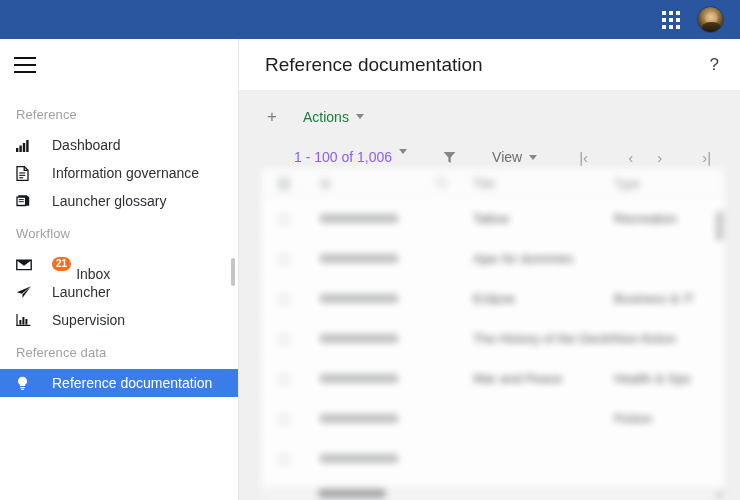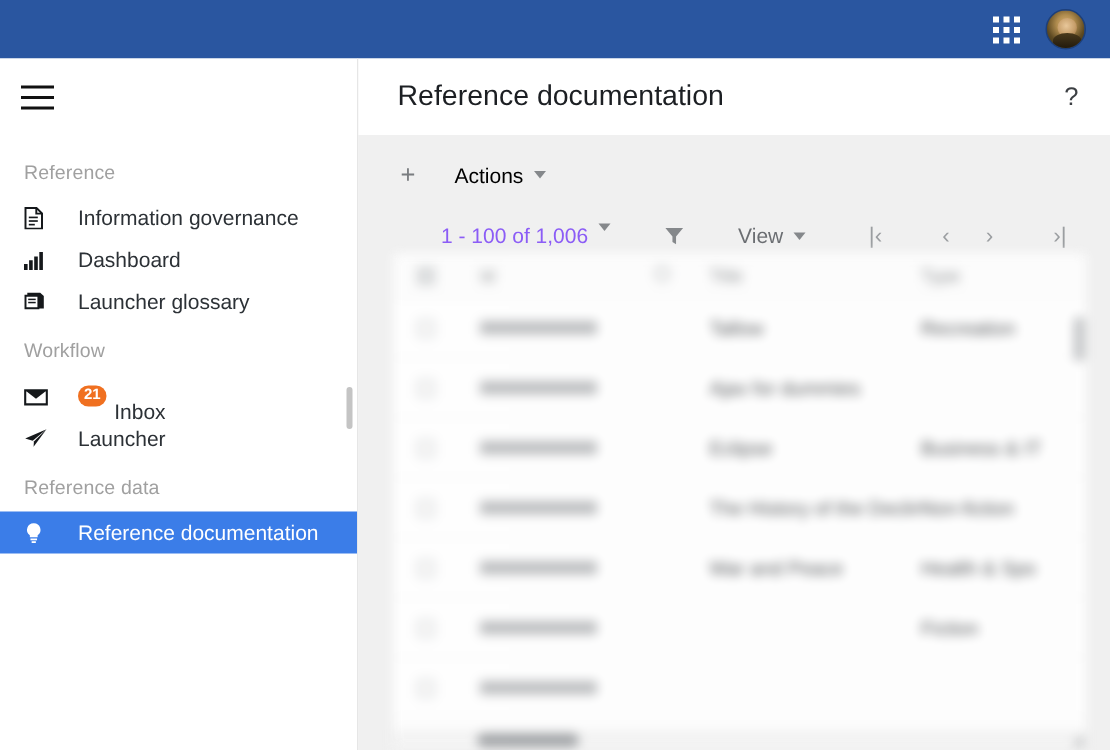--- a/index.html
+++ b/index.html
@@ -200,21 +200,21 @@
     text-align: center;
     font-size: 17px;
     color: #7a7d80;
     cursor: pointer;
     margin-left: 19px;
     line-height: 1;
   }
   .actions-btn {
     margin-left: 17px;
     font-size: 14px;
-    color: #000000;
+    color: #15803d;
     cursor: pointer;
     display: flex;
     align-items: center;
   }
   .caret {
     display: inline-block;
     width: 0; height: 0;
     border-left: 4.5px solid transparent;
     border-right: 4.5px solid transparent;
     border-top: 5px solid #85888b;
@@ -376,41 +376,41 @@
         <i></i>
         <i></i>
     </div>
 
     <div class="nav">
 
       <div class="nav-section">Reference</div>
 
       <div class="nav-item">
         <span class="ico">
+          <svg width="15" height="13" viewBox="0 0 15 13">
+            <rect x="0" y="9" width="2.4" height="4" fill="#15181b"></rect>
+            <rect x="3.4" y="6.5" width="2.4" height="6.5" fill="#15181b"></rect>
+            <rect x="6.8" y="4" width="2.4" height="9" fill="#15181b"></rect>
+            <rect x="10.2" y="1" width="2.4" height="12" fill="#15181b"></rect>
+          </svg>
+        </span>
+        <span class="lbl">Dashboard</span>
+      </div>
+
+      <div class="nav-item">
+        <span class="ico">
           <svg width="13" height="15" viewBox="0 0 13 15">
             <path d="M1 0.6h7.3L12 4.3V14.4H1z" fill="none" stroke="#15181b" stroke-width="1.3"></path>
             <path d="M8.2 0.8v3.6H11.8" fill="none" stroke="#15181b" stroke-width="1.3"></path>
             <rect x="3.2" y="6.4" width="6" height="1.1" fill="#15181b"></rect>
             <rect x="3.2" y="8.8" width="6" height="1.1" fill="#15181b"></rect>
             <rect x="3.2" y="11.2" width="4" height="1.1" fill="#15181b"></rect>
           </svg>
         </span>
         <span class="lbl">Information governance</span>
-      </div>
-
-      <div class="nav-item">
-        <span class="ico">
-          <svg width="15" height="13" viewBox="0 0 15 13">
-            <rect x="0" y="9" width="2.4" height="4" fill="#15181b"></rect>
-            <rect x="3.4" y="6.5" width="2.4" height="6.5" fill="#15181b"></rect>
-            <rect x="6.8" y="4" width="2.4" height="9" fill="#15181b"></rect>
-            <rect x="10.2" y="1" width="2.4" height="12" fill="#15181b"></rect>
-          </svg>
-        </span>
-        <span class="lbl">Dashboard</span>
       </div>
 
       <div class="nav-item">
         <span class="ico">
           <svg width="15" height="14" viewBox="0 0 15 14">
             <path d="M2.2 1.2h8.6l2.4 2.1v8.4H4.6L2.2 9.6z" fill="#15181b"></path>
             <path d="M1 3.1h8.6v8.4H1z" fill="#ffffff" stroke="#15181b" stroke-width="1.3"></path>
             <rect x="2.8" y="5.1" width="5" height="1" fill="#15181b"></rect>
             <rect x="2.8" y="7.2" width="5" height="1" fill="#15181b"></rect>
           </svg>
@@ -434,20 +434,32 @@
       <div class="nav-item">
         <span class="ico">
           <svg width="16" height="14" viewBox="0 0 16 14">
             <path d="M15 1.2L0.8 7.3l5 1.5z" fill="#15181b"></path>
             <path d="M15 1.2L6.6 9.3l-0.2 3.6z" fill="#15181b"></path>
           </svg>
         </span>
         <span class="lbl">Launcher</span>
       </div>
 
+      <div class="nav-item">
+        <span class="ico">
+          <svg width="15" height="14" viewBox="0 0 15 14">
+            <rect x="0.4" y="1" width="1.2" height="12" fill="#15181b"></rect>
+            <rect x="0.4" y="11.8" width="14" height="1.2" fill="#15181b"></rect>
+            <rect x="3.4" y="7" width="2" height="4.6" fill="#15181b"></rect>
+            <rect x="6.4" y="4" width="2" height="7.6" fill="#15181b"></rect>
+            <rect x="9.4" y="6" width="2" height="5.6" fill="#15181b"></rect>
+          </svg>
+        </span>
+        <span class="lbl">Supervision</span>
+      </div>
 
       <div class="nav-section">Reference data</div>
 
       <div class="nav-item selected">
         <span class="ico">
           <svg width="13" height="15" viewBox="0 0 13 15">
             <path d="M6.5 0.8a4.4 4.4 0 0 1 2.6 8v1.3h-5.2V8.8a4.4 4.4 0 0 1 2.6-8z" fill="#ffffff"></path>
             <rect x="4.3" y="11" width="4.4" height="1.2" fill="#ffffff"></rect>
             <rect x="5.1" y="12.8" width="2.8" height="1.2" fill="#ffffff"></rect>
           </svg>

